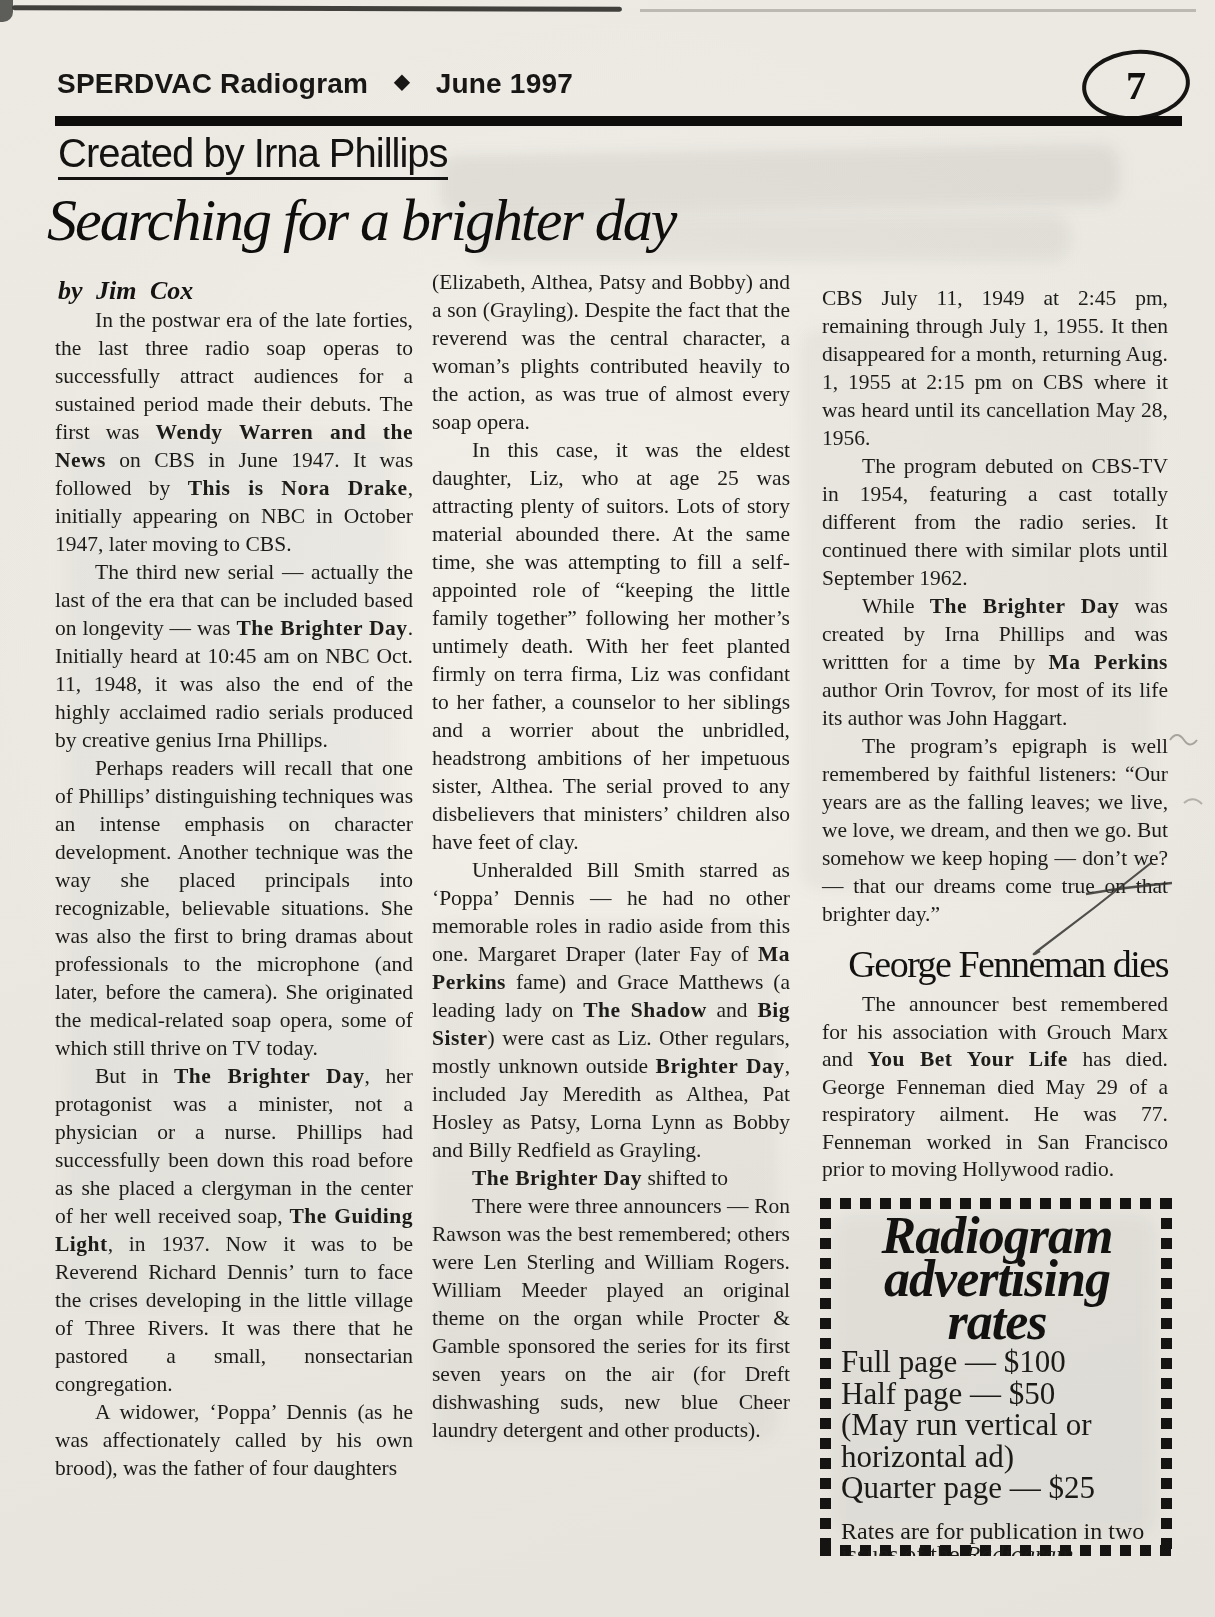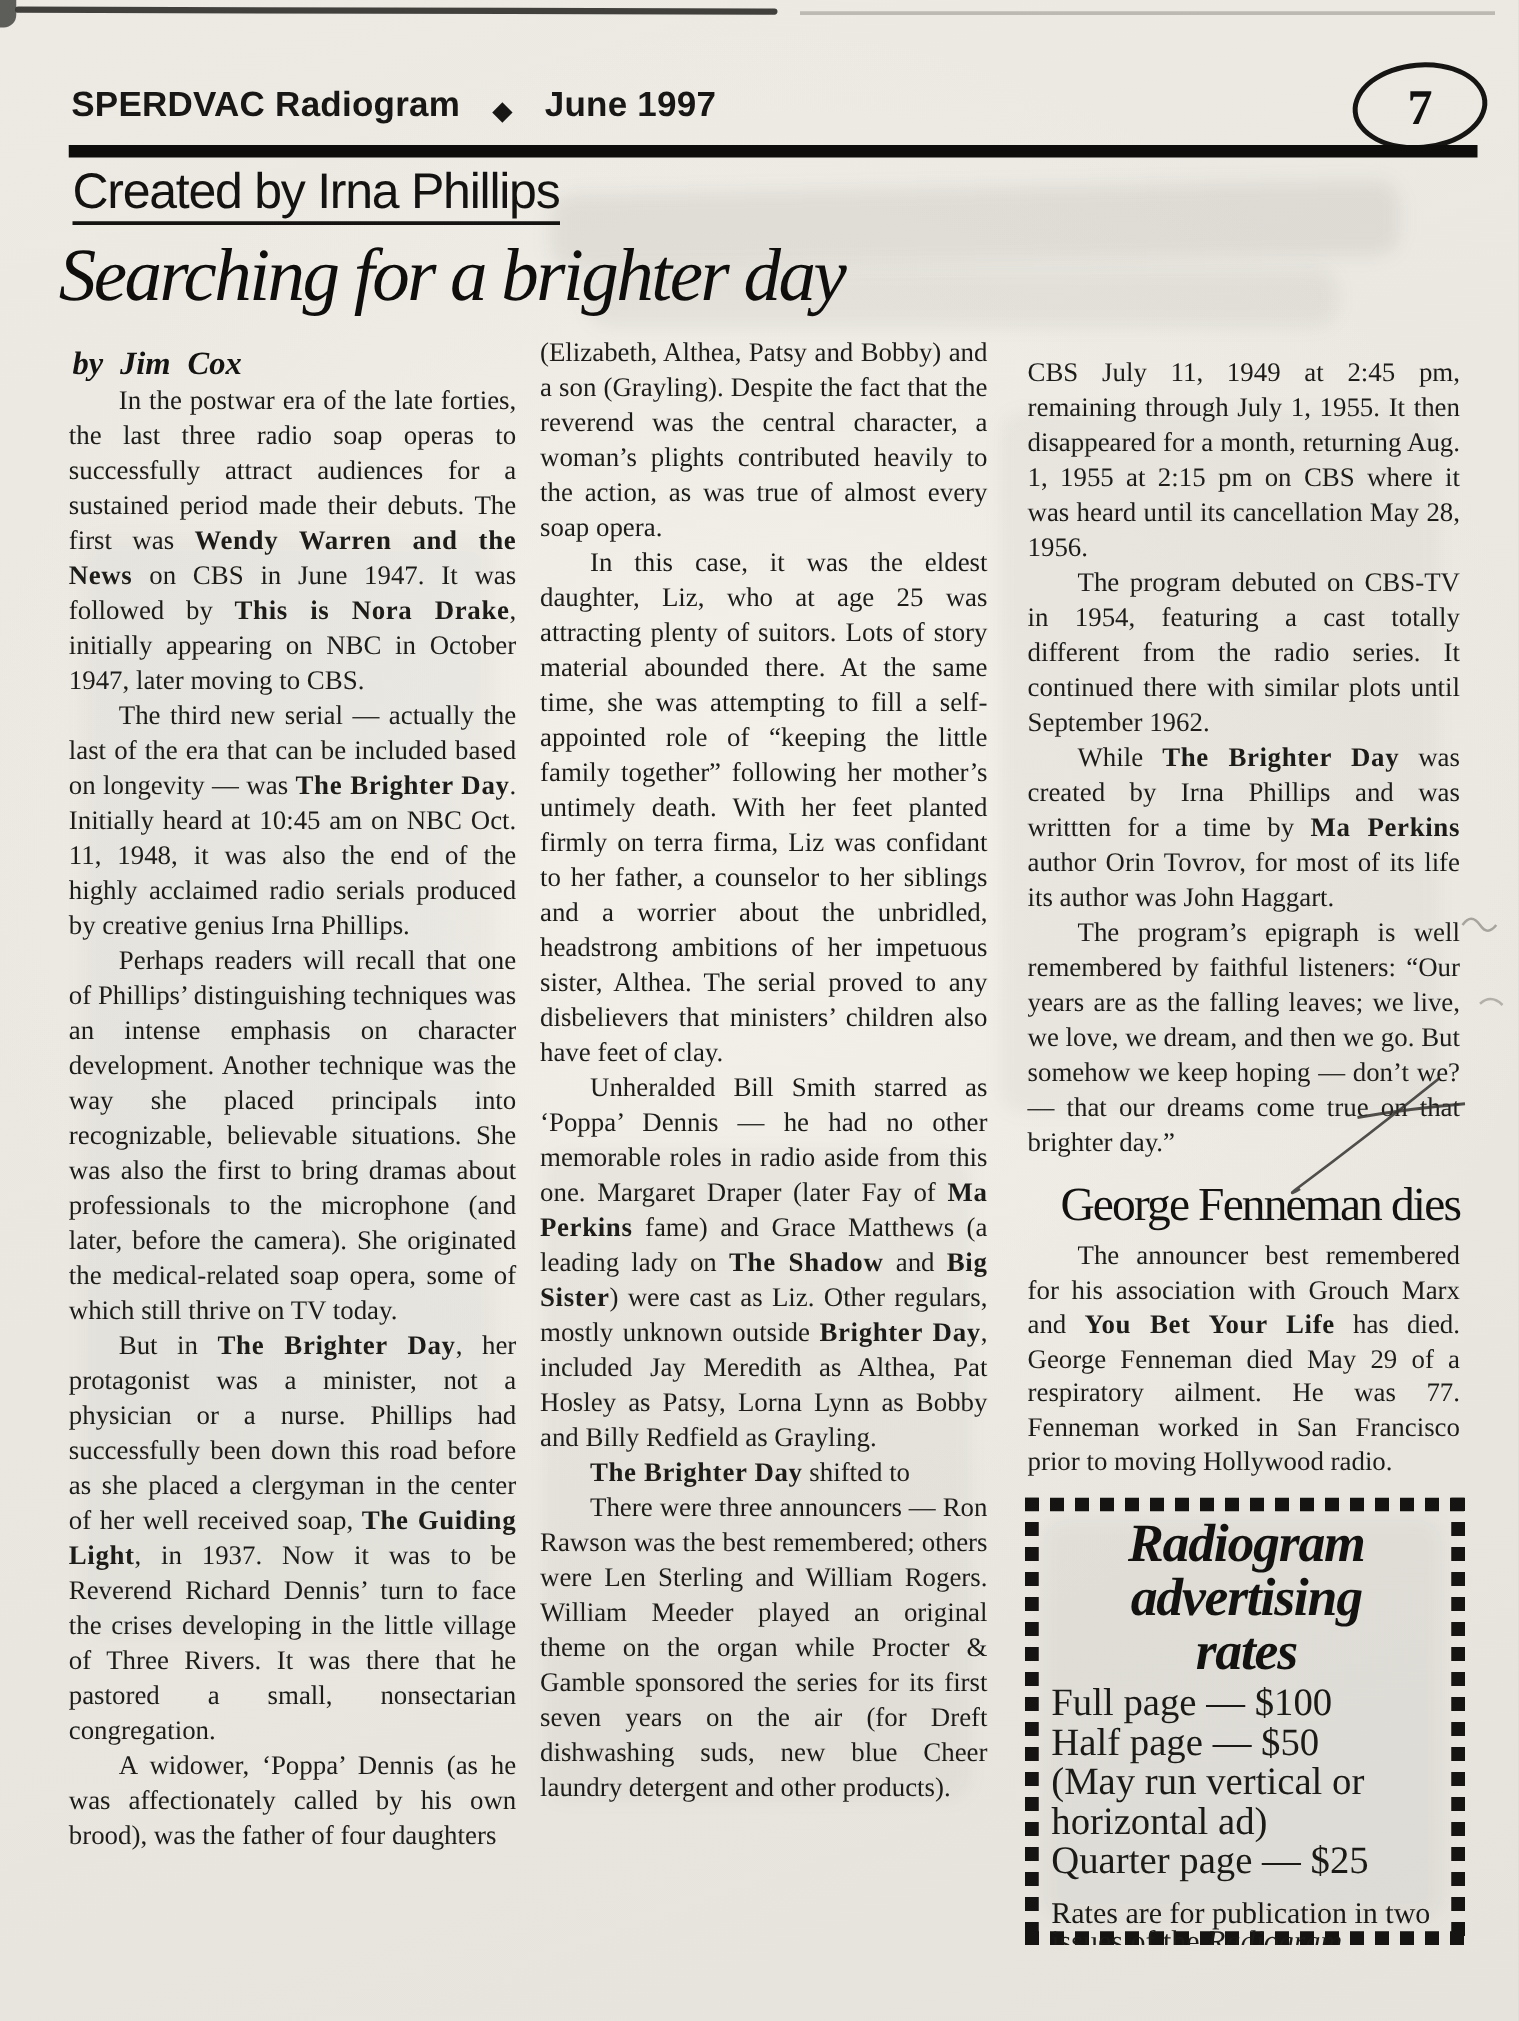--- a/index.html
+++ b/index.html
@@ -21,21 +21,21 @@
   .ghost{position:absolute;filter:blur(7px);border-radius:18px;pointer-events:none;}
   .g1{left:440px;top:150px;width:680px;height:60px;background:rgba(105,102,95,.10);transform:rotate(-1deg);}
   .g2{left:470px;top:215px;width:600px;height:46px;background:rgba(105,102,95,.08);}
   .g3{left:800px;top:330px;width:350px;height:560px;background:rgba(110,107,99,.05);}
   .g4{left:436px;top:920px;width:340px;height:520px;background:rgba(110,107,99,.05);}
   .g5{left:66px;top:430px;width:330px;height:880px;background:rgba(110,107,99,.04);}
   .g6{left:834px;top:1215px;width:320px;height:320px;background:rgba(110,107,99,.06);}
   
   .masthead{
     position:absolute;left:57px;top:68px;
-    display:flex;align-items:flex-end;gap:26px;
+    display:flex;align-items:flex-start;gap:26px;
     font-family:"Liberation Sans", sans-serif;
     font-weight:bold;font-size:28px;letter-spacing:.2px;color:#181715;
   }
   .masthead .diamond{font-size:20px;transform:translateY(1px);}
   .pagenum-circle{
     position:absolute;left:1082px;top:50px;width:100px;height:62px;
     border:4px solid #161514;border-radius:50%;
     transform:rotate(-5deg);
     display:flex;align-items:center;justify-content:center;
   }
@@ -78,21 +78,21 @@
   .adbox{position:absolute;left:820px;top:1198px;width:352px;height:358px;overflow:hidden;}
   .adbox .bt,.adbox .bb{position:absolute;left:0;width:100%;height:11px;
     background:repeating-linear-gradient(90deg,#151412 0 11px,transparent 11px 20px);}
   .adbox .bt{top:0;}
   .adbox .bb{bottom:0;}
   .adbox .bl,.adbox .br{position:absolute;top:0;width:11px;height:100%;
     background:repeating-linear-gradient(180deg,#151412 0 11px,transparent 11px 20px);}
   .adbox .bl{left:0;}
   .adbox .br{right:0;}
   .ad-inner{position:absolute;left:11px;top:11px;right:11px;bottom:11px;padding:5px 8px 0 10px;}
-  .ad-title{font-weight:bold;font-style:italic;font-size:43px;line-height:43px;
+  .ad-title{font-weight:bold;font-style:italic;font-size:52px;line-height:43px;
     text-align:center;letter-spacing:-1px;color:#131210;}
   .ad-body{margin-top:3px;}
   .ad-body .para{font-size:31px;line-height:31.5px;text-align:left;color:#1b1a17;}
   .ad-body .para.small{font-size:24px;line-height:23px;margin-top:16px;}
   
   .pen{position:absolute;left:0;top:0;pointer-events:none;}
 </style>
 </head>
 <body>
 

